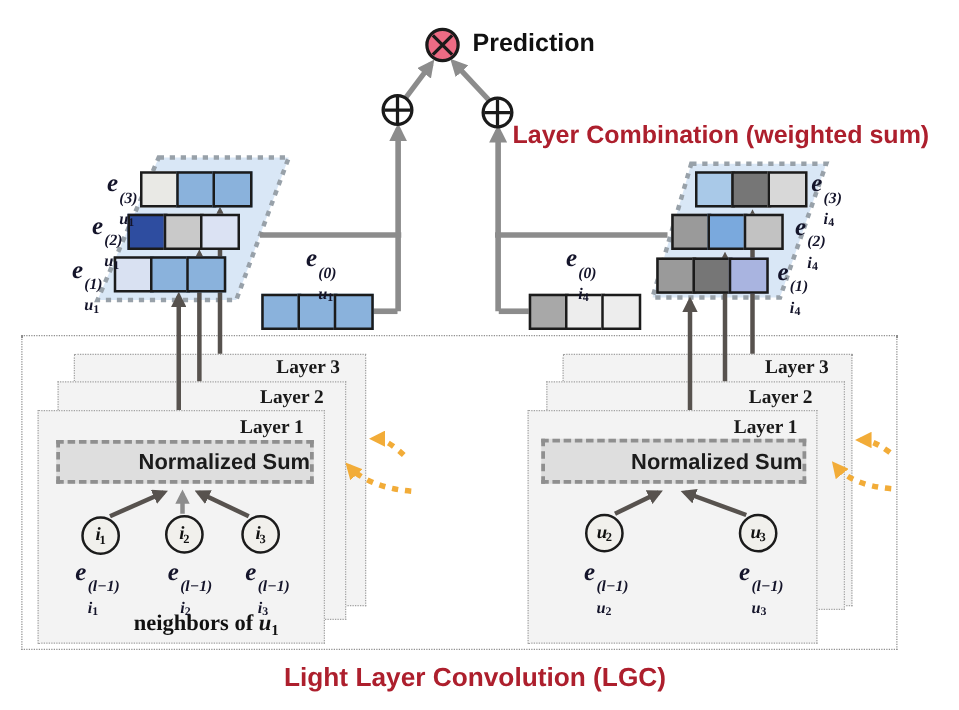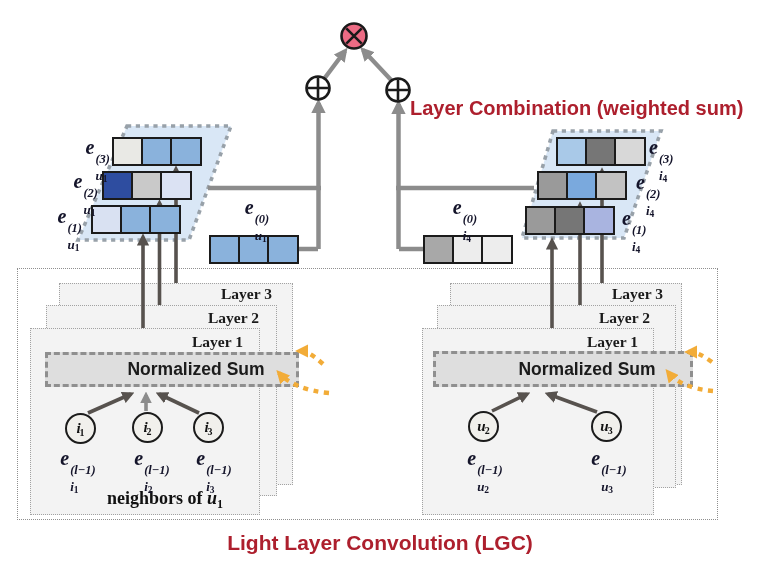--- a/index.html
+++ b/index.html
@@ -4,22 +4,22 @@
 <style>
   html,body{margin:0;padding:0;background:#ffffff;}
   #canvas{position:relative;width:767px;height:568px;background:#ffffff;overflow:hidden;
           font-family:"Liberation Sans",sans-serif;}
   
   .outer-box{position:absolute;left:17px;top:268px;width:699px;height:250px;
              border:1.6px dotted #8f8f8f;background:#ffffff;z-index:1;}
   .layer-card{position:absolute;border:1.6px dotted #a2a2a2;background:#f3f3f3;z-index:2;}
   .layer-label{position:absolute;z-index:3;font:700 15.5px "Liberation Serif",serif;color:#1a1a1a;white-space:nowrap;}
   .sum-box{position:absolute;z-index:3;background:#dedede;border:3.5px dashed #8f8f8f;
-           display:flex;align-items:center;justify-content:center;
-           font:700 17.5px "Liberation Sans",sans-serif;color:#1b1b1b;padding-left:48px;}
+           display:flex;align-items:center;justify-content:flex-end;
+           font:700 17.5px "Liberation Sans",sans-serif;color:#1b1b1b;}
   .node{position:absolute;z-index:3;width:27px;height:27px;border-radius:50%;
         background:#f1f0ec;border:2.2px solid #1b1b1b;display:flex;align-items:center;justify-content:center;
         font-family:"Liberation Serif",serif;color:#111;}
   .node .nb{font:700 italic 15px "Liberation Serif",serif;}
   .node .ns{font:700 10px "Liberation Serif",serif;margin-top:7px;margin-left:-1px;}
   .neigh{position:absolute;z-index:3;font:700 18px "Liberation Serif",serif;color:#111;text-align:center;white-space:nowrap;}
   .neigh .nv{font-style:italic;}
   .neigh .nss{font-size:12px;vertical-align:-4px;}
   
   .mlab{position:absolute;z-index:10;font-family:"Liberation Serif",serif;color:#14142a;white-space:nowrap;line-height:1;}
@@ -268,16 +268,17 @@
         <span class="sb"><span>i</span><span class="ss">4</span></span>
       </span>
   </div>
   <div class="mlab" style="left:622px;top:207px;">
     <span class="b">e</span><span class="st">
         <span class="sp">(1)</span>
         <span class="sb"><span>i</span><span class="ss">4</span></span>
       </span>
   </div>
 
+  <div class="prediction">Prediction</div>
   <div class="combo">Layer Combination (weighted sum)</div>
   <div class="caption">Light Layer Convolution (LGC)</div>
 
 </div>
 
 </body></html>

